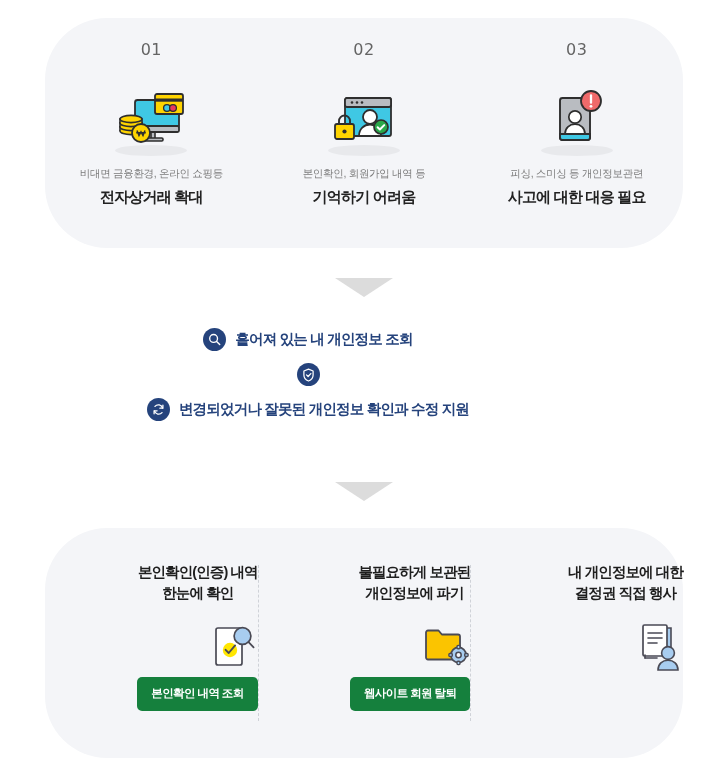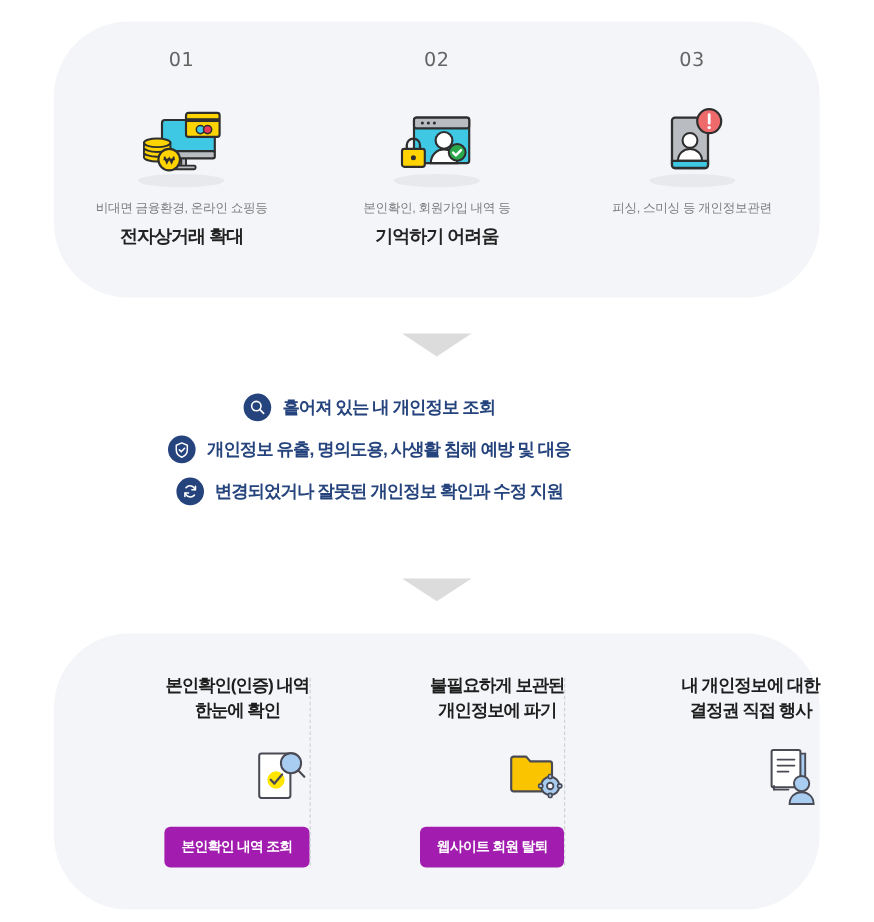--- a/index.html
+++ b/index.html
@@ -103,22 +103,21 @@
   .bot-title {
     font-size:14.5px; font-weight:bold; color:#1e1e1e;
     line-height:1.42; text-align:center; letter-spacing:-.9px;
     white-space:nowrap;
   }
   .bot-icon-zone {
     height:62px; margin-top:12px;
     display:flex; align-items:center; justify-content:center;
   }
   .cta-btn {
-    margin-top:12px;
-    background:#a21caf; color:#ffffff;
+    background:#15803d; color:#ffffff;
     font-size:11.5px; font-weight:bold; letter-spacing:-.6px;
     border:none; border-radius:5px;
     padding:9px 14px 10px;
     white-space:nowrap; cursor:pointer;
     font-family:"Liberation Sans", sans-serif;
   }
 </style>
 </head>
 <body>
 
@@ -199,20 +198,21 @@
             <path d="M15 44c0-6 4.5-9.8 10-9.8S35 38 35 44z" fill="#ffffff" stroke="#2e2e2e" stroke-width="1.7"></path>
 
             <path d="M10 44h30v3.5a2.5 2.5 0 0 1-2.5 2.5h-25A2.5 2.5 0 0 1 10 47.5z" fill="#3fc8e4" stroke="#2e2e2e" stroke-width="1.9"></path>
 
             <circle cx="41" cy="11" r="10" fill="#ef6a6a" stroke="#2e2e2e" stroke-width="1.8"></circle>
             <path d="M41 5.5v7.2" stroke="#ffffff" stroke-width="2.3" stroke-linecap="round"></path>
             <circle cx="41" cy="16.3" r="1.4" fill="#ffffff"></circle>
           </svg>
         </div>
         <div class="sub-label">피싱, 스미싱 등 개인정보관련</div>
+        <div class="main-label">사고에 대한 대응 필요</div>
       </div>
 
     </div>
   </div>
 
   <div class="arrow" id="arrow-top"></div>
 
   <div id="bullets">
 
     <div class="bullet-row">
@@ -225,21 +225,20 @@
       <span class="bullet-text">흩어져 있는 내 개인정보 조회</span>
     </div>
 
     <div class="bullet-row">
       <span class="bullet-badge">
         <svg width="13" height="14" viewBox="0 0 13 14">
           <path d="M6.5 1.1l4.6 1.9v4.1c0 3.1-2.1 5-4.6 5.9C4 12.1 1.9 10.2 1.9 7.1V3z" fill="none" stroke="#ffffff" stroke-width="1.25" stroke-linejoin="round"></path>
           <path d="M4.5 6.9l1.6 1.6 2.7-2.9" fill="none" stroke="#ffffff" stroke-width="1.3" stroke-linecap="round" stroke-linejoin="round"></path>
         </svg>
       </span>
-      <span class="bullet-text">개인정보 유출, 명의도용, 사생활 침해 예방 및 대응</span>
     </div>
 
     <div class="bullet-row">
       <span class="bullet-badge">
         <svg width="13" height="13" viewBox="0 0 13 13">
           <path d="M10.6 5.1A4.4 4.4 0 0 0 3 3.4" fill="none" stroke="#ffffff" stroke-width="1.3" stroke-linecap="round"></path>
           <path d="M2.4 7.9a4.4 4.4 0 0 0 7.6 1.7" fill="none" stroke="#ffffff" stroke-width="1.3" stroke-linecap="round"></path>
           <path d="M10.9 2.2v3h-3" fill="none" stroke="#ffffff" stroke-width="1.3" stroke-linecap="round" stroke-linejoin="round"></path>
           <path d="M2.1 10.8v-3h3" fill="none" stroke="#ffffff" stroke-width="1.3" stroke-linecap="round" stroke-linejoin="round"></path>
         </svg>

